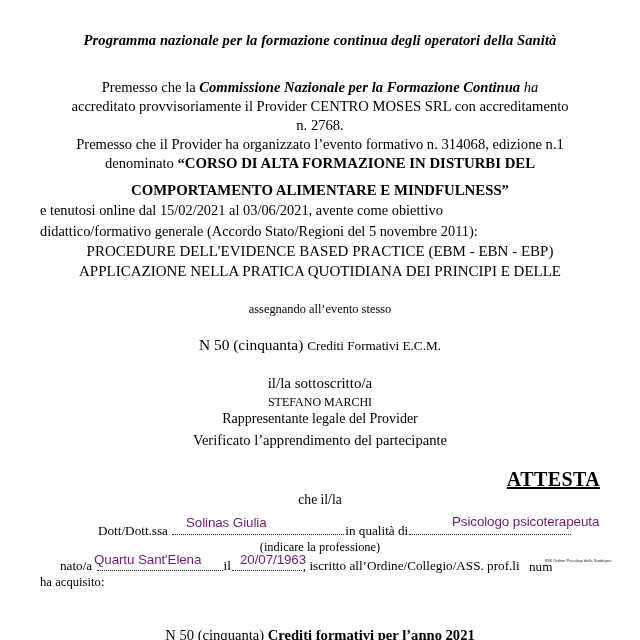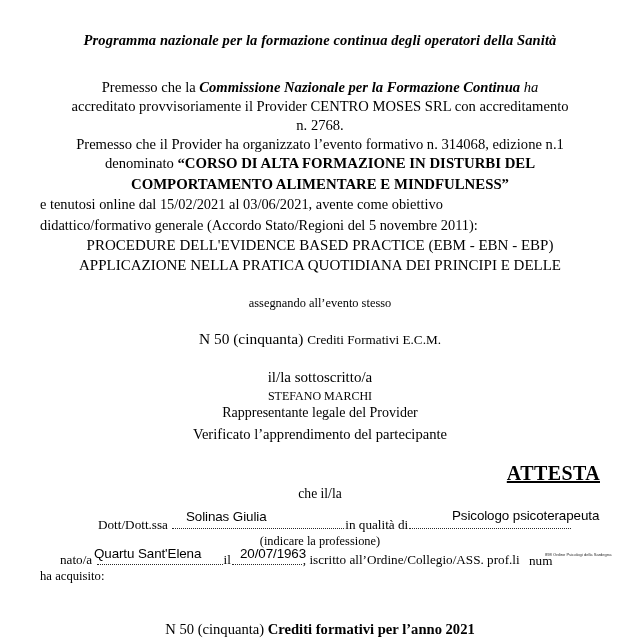--- a/index.html
+++ b/index.html
@@ -44,21 +44,21 @@
     font-weight: bold;
     font-style: italic;
   }
   .premise .it { font-style: italic; }
 
   .course-name {
     font-weight: bold;
     font-size: 14.8px;
     line-height: 1.26;
     text-align: center;
-    margin-top: 2px;
+    margin-top: 8px;
   }
   .denom-line {
     font-size: 14.6px;
     text-align: center;
     line-height: 1.28;
   }
   .held-line {
     font-size: 14.4px;
     line-height: 1.30;
     margin-top: 2px;
@@ -117,21 +117,21 @@
     display: inline-block;
     border-bottom: 1.3px dotted #2a2a2a;
     vertical-align: baseline;
     height: 0.85em;
     margin: 0 1px;
   }
   .fill {
     position: absolute;
     font-family: "Liberation Sans", "DejaVu Sans", sans-serif;
     font-size: 13.4px;
-    color: #000000;
+    color: #701a75;
     white-space: nowrap;
     letter-spacing: -0.1px;
   }
   .hint {
     text-align: center;
     font-size: 12.4px;
     margin-top: 3px;
   }
   .micro {
     position: absolute;

